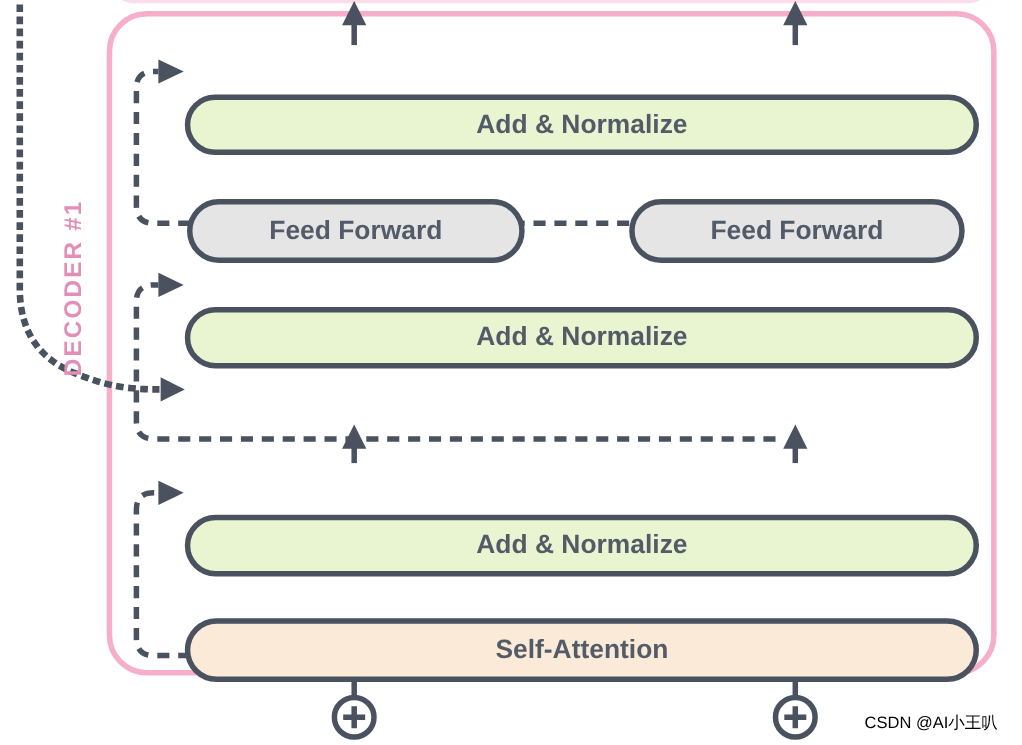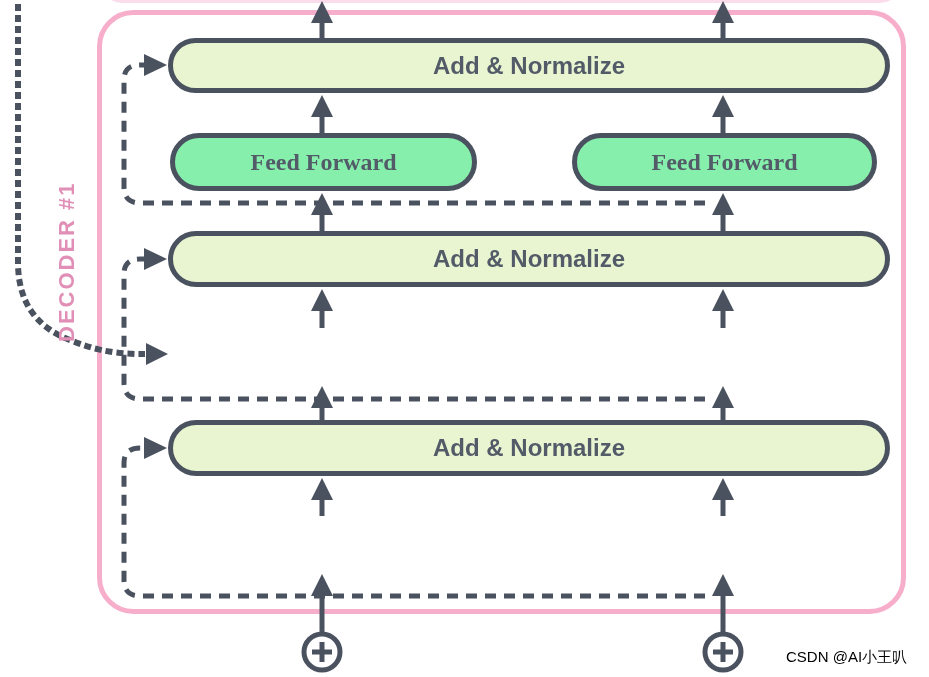--- a/index.html
+++ b/index.html
@@ -12,23 +12,24 @@
   }
   svg.lines { position: absolute; left: 0; top: 0; }
   .pill {
     position: absolute;
     box-sizing: border-box;
     border: 5px solid #4a525f;
     border-radius: 30px;
     display: flex; align-items: center; justify-content: center;
     font-size: 24px; font-weight: 600; color: #535b68;
     white-space: nowrap;
+    margin-top: 48px;
   }
   .pill.green { background: #e9f5d1; }
-  .pill.blue  { background: #86efac; font-family: Liberation Serif, serif; }
+  .pill.blue  { background: #e5e5e5; }
   .pill.peach { background: #fbead8; }
 
   #an1 { left:168px; top:38px;  width:722px; height:55px; }
   #ffl { left:170px; top:133px; width:307px; height:58px; }
   #ffr { left:572px; top:133px; width:305px; height:58px; }
   #an2 { left:168px; top:231px; width:722px; height:56px; }
   #eda { left:168px; top:326px; width:722px; height:58px; }
   #an3 { left:168px; top:420px; width:722px; height:56px; }
   #sa  { left:168px; top:514px; width:722px; height:58px; }
 
@@ -119,15 +120,16 @@
     </g>
   </svg>
 
   <div class="decoder-label">DECODER #1</div>
 
   <div class="pill green" id="an1">Add &amp; Normalize</div>
   <div class="pill blue" id="ffl">Feed Forward</div>
   <div class="pill blue" id="ffr">Feed Forward</div>
   <div class="pill green" id="an2">Add &amp; Normalize</div>
   <div class="pill green" id="an3">Add &amp; Normalize</div>
+  <div class="pill peach" id="sa">Self-Attention</div>
 
   <div class="watermark">CSDN @AI小王叭</div>
 </div>
 
 </body></html>

